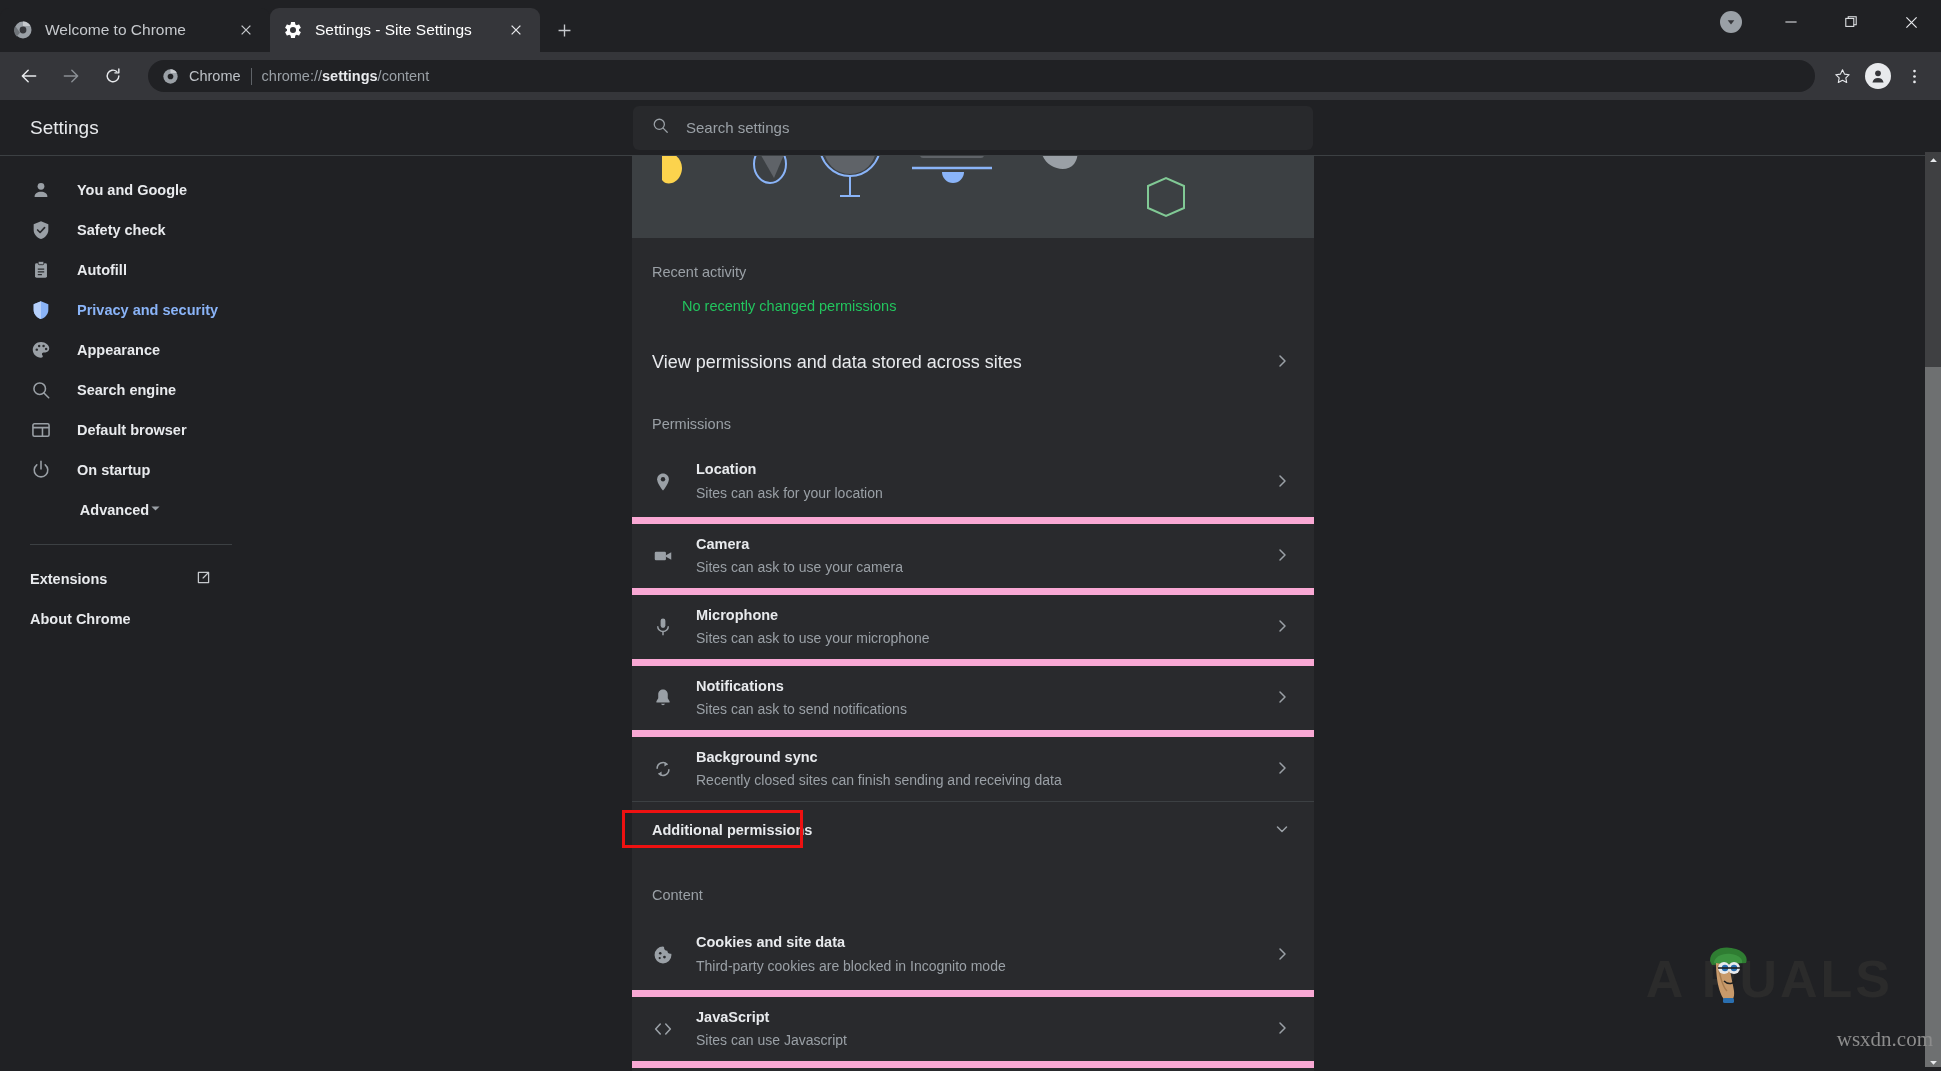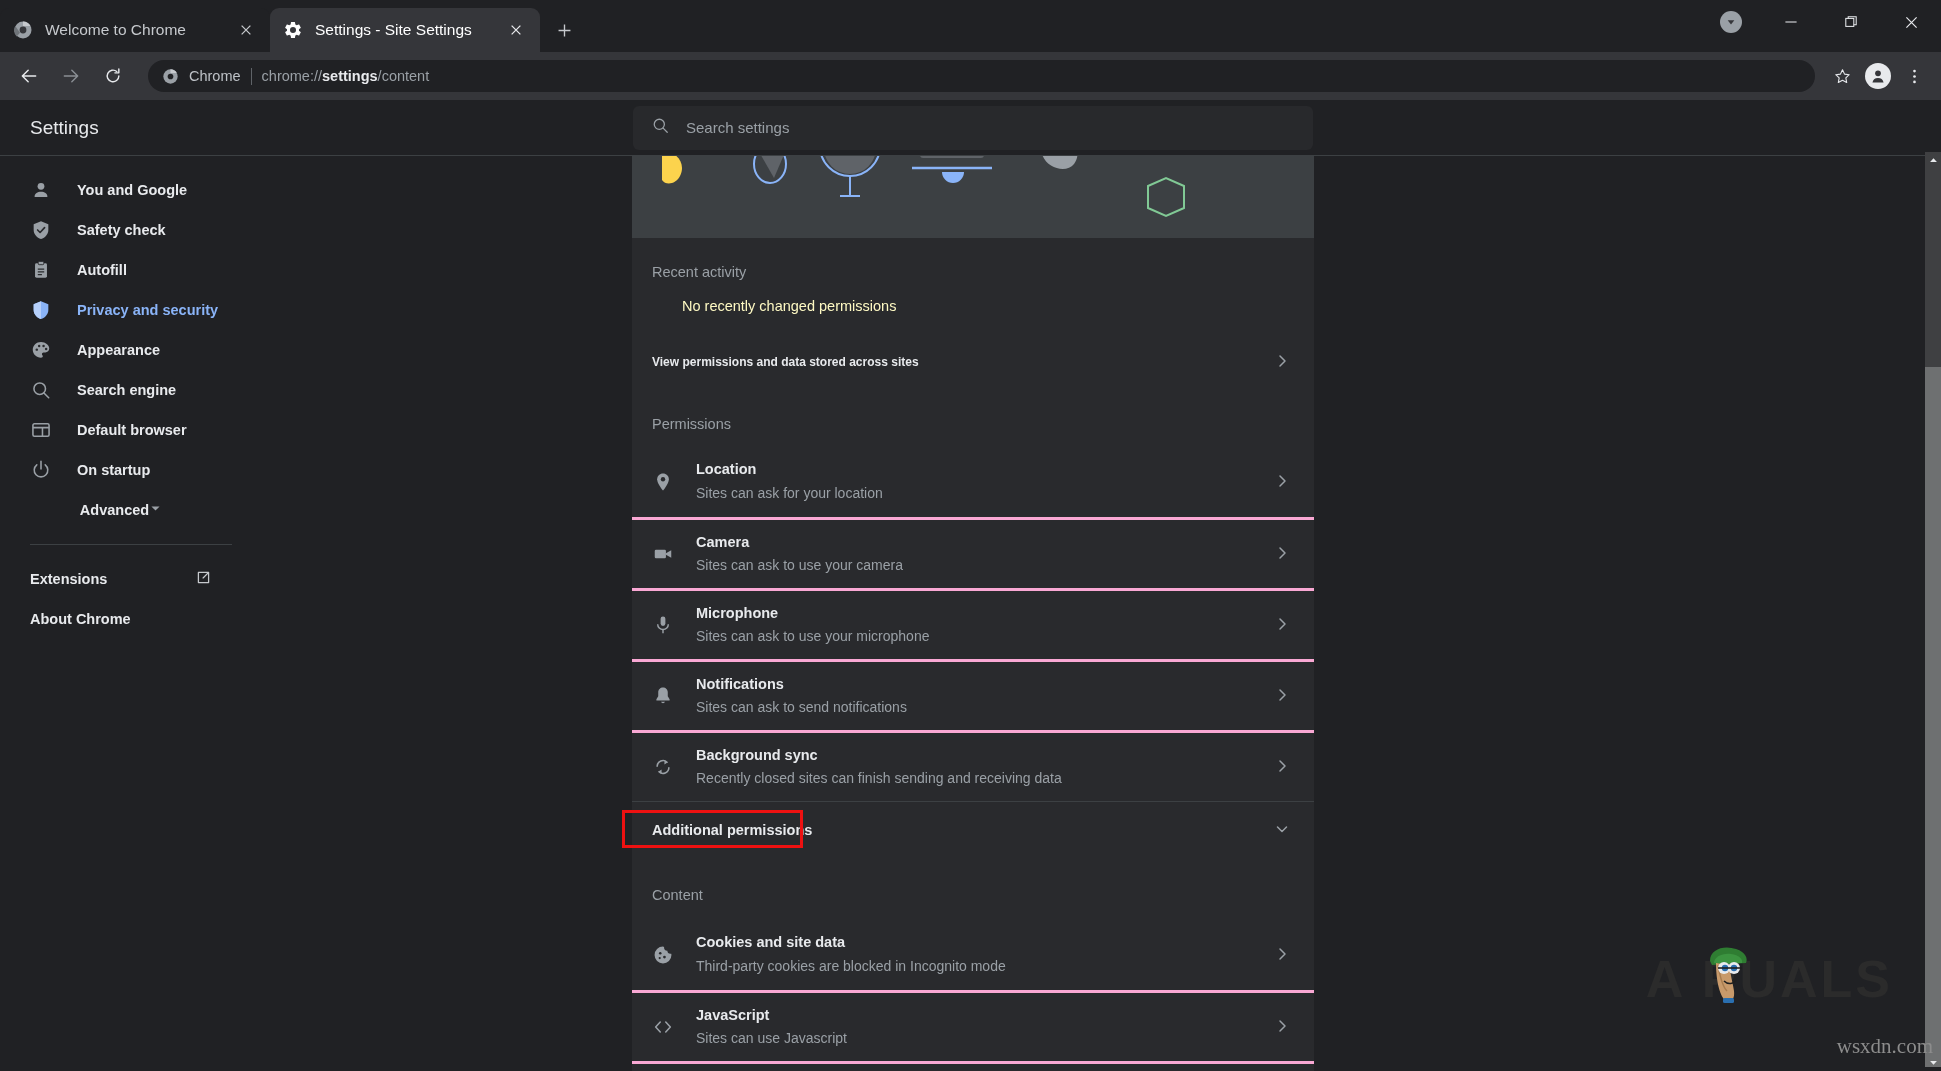--- a/index.html
+++ b/index.html
@@ -140,31 +140,31 @@
     overflow: hidden;
   }
 
   .card {
     background: #292a2d; position: relative;
   }
   .section-label {
     font-size: 14.5px; color: #9aa0a6; padding: 26px 20px 10px 20px;
   }
   .empty-note {
-    font-size: 14.5px; color: #fef9c3; padding: 8px 20px 22px 50px;
+    font-size: 14.5px; color: #22c55e; padding: 8px 20px 22px 50px;
   }
   .link-row {
     display: flex; align-items: center; height: 52px;
-    padding: 0 22px 0 20px; font-size: 12px; color: #e8eaed; font-weight: 700;
+    padding: 0 22px 0 20px; font-size: 18px; color: #e8eaed; font-weight: 400;
     justify-content: space-between;
   }
 
   .perm-row {
     display: flex; align-items: center; min-height: 71px;
-    padding: 0 22px 0 20px; gap: 22px; border-top: 3px solid #f9a8d4;
+    padding: 0 22px 0 20px; gap: 22px; border-top: 7px solid #f9a8d4;
   }
   .perm-row.first { border-top: none; }
   .perm-row .picon { width: 22px; height: 22px; flex: 0 0 22px; color: #9aa0a6; }
   .perm-text { flex: 1 1 auto; }
   .perm-title { font-size: 14.5px; color: #e8eaed; font-weight: 700; line-height: 1.45; }
   .perm-sub { font-size: 14px; color: #9aa0a6; line-height: 1.5; margin-top: 2px; }
   .chev { width: 18px; height: 18px; flex: 0 0 18px; color: #9aa0a6; }
 
   .collapse-row {
     display: flex; align-items: center; height: 56px;
@@ -204,21 +204,21 @@
   }
 
   
   .watermark {
     position: absolute; right: 48px; bottom: 62px;
     font-size: 52px; font-weight: 700; letter-spacing: 3px;
     color: #2b2b2b; display: flex; align-items: center; gap: 0;
     pointer-events: none;
   }
   .wsxdn {
-    position: absolute; right: 8px; bottom: 12px;
+    position: absolute; right: 8px; bottom: 19px;
     font-size: 21px; color: #8c8c8c; font-family: "Liberation Serif", serif;
     pointer-events: none;
   }
 </style>
 </head>
 <body>
 
 <div class="browser">
 
   <div class="tabstrip">

